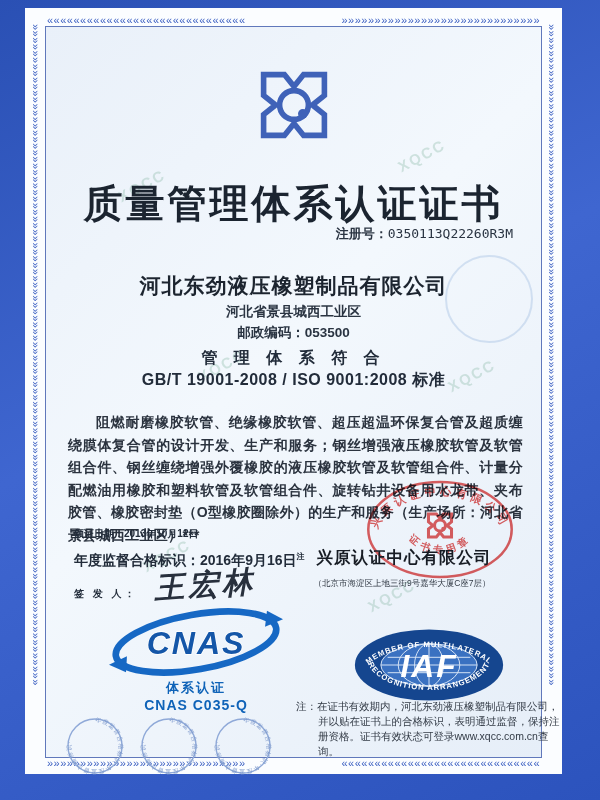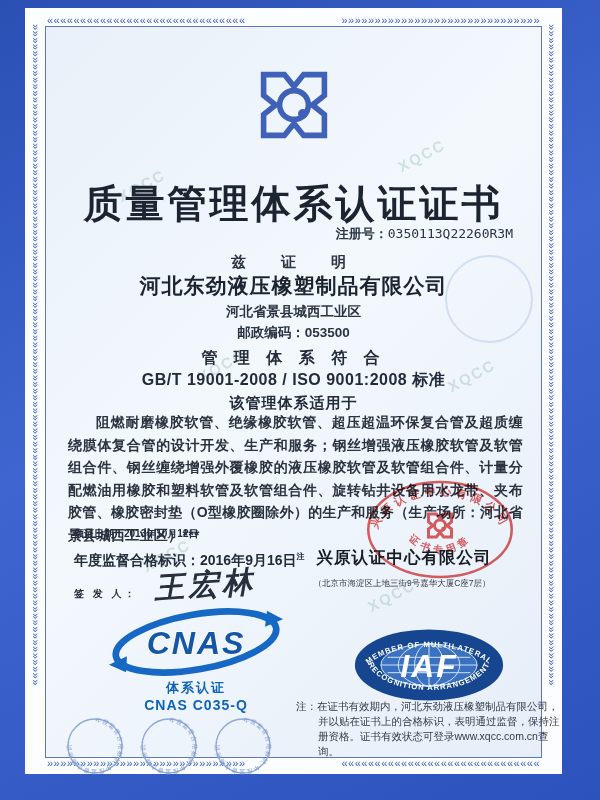--- a/index.html
+++ b/index.html
@@ -102,27 +102,25 @@
         <circle cx="60" cy="60" r="18" fill="none" stroke="#3f62b8" stroke-width="7"></circle>
         <circle cx="71" cy="71" r="6" fill="#3f62b8"></circle>
       </svg>
 
       <div class="title">质量管理体系认证证书</div>
 
       <div class="regline">
         <span>注册号：</span><span class="mono">0350113Q22260R3M</span>
       </div>
 
-      <div class="certify">兹　证　明</div>
       <div class="company">河北东劲液压橡塑制品有限公司</div>
       <div class="caddr">河北省景县城西工业区</div>
       <div class="postal">邮政编码：053500</div>
       <div class="conform">管 理 体 系 符 合</div>
       <div class="standard">GB/T 19001-2008 / ISO 9001:2008 标准</div>
-      <div class="scope-intro">该管理体系适用于</div>
       <div class="scope">阻燃耐磨橡胶软管、绝缘橡胶软管、超压超温环保复合管及超质缠绕膜体复合管的设计开发、生产和服务；钢丝增强液压橡胶软管及软管组合件、钢丝缠绕增强外覆橡胶的液压橡胶软管及软管组合件、计量分配燃油用橡胶和塑料软管及软管组合件、旋转钻井设备用水龙带、夹布胶管、橡胶密封垫（O型橡胶圈除外）的生产和服务（生产场所：河北省景县城西工业区）***</div>
 
       <div class="issue-date">颁证日期：2013年10月12日</div>
       <div class="valid">
         <span>年度监督合格标识：2016年9月16日</span><sup>注</sup>
       </div>
       <div class="signer">签 发 人：</div>
       <div class="signature">王宏林</div>
 
       <svg class="seal" width="152" height="101" viewBox="0 0 150 100">

